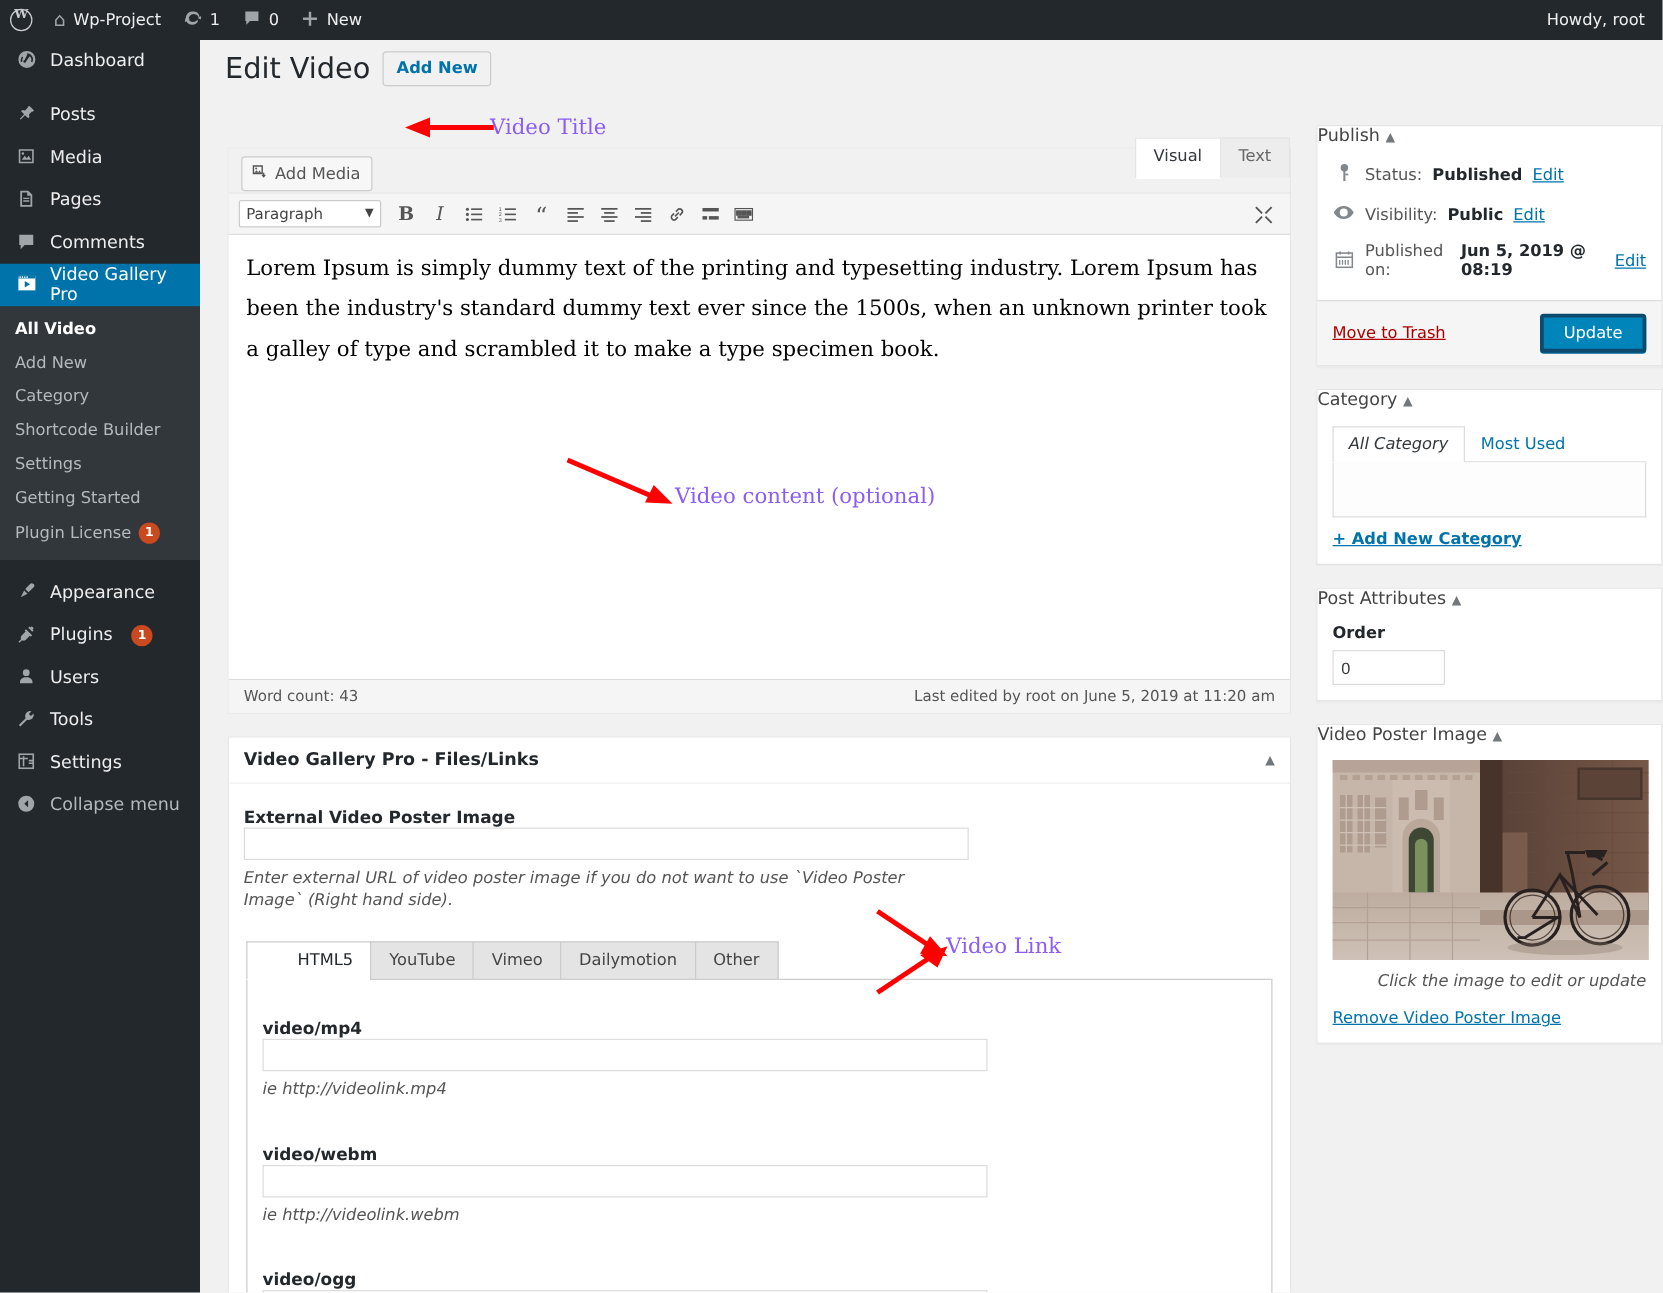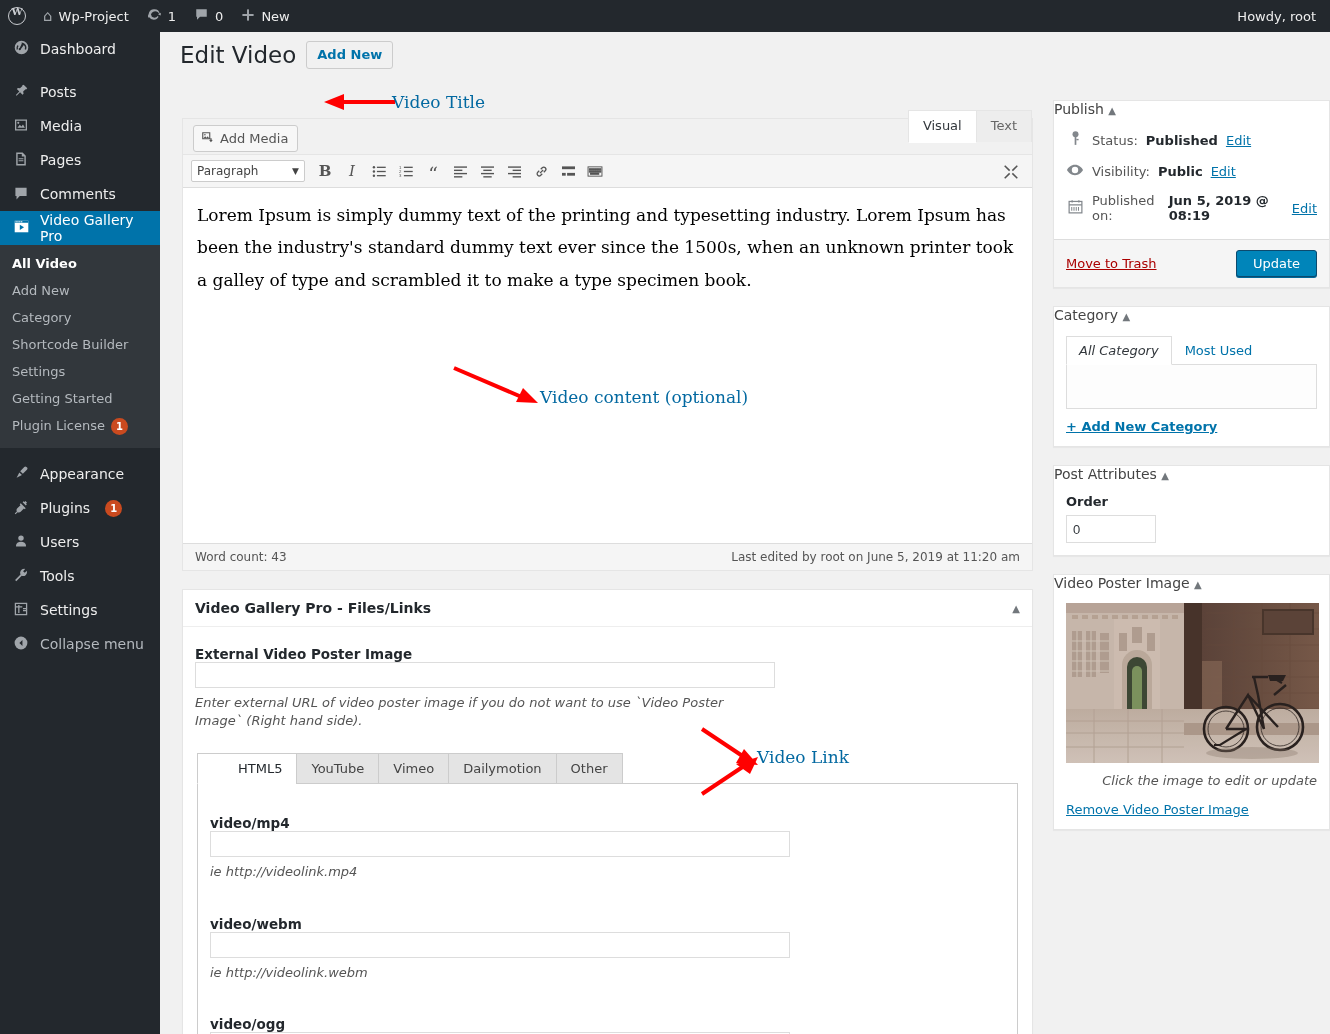--- a/index.html
+++ b/index.html
@@ -207,21 +207,21 @@
   }
   .misc-pub .mico{ width:18px; text-align:center; color:#82878c; font-size:14px; flex:none;}
   .misc-pub b{color:#23282d;}
   .misc-pub a{ color:#0073aa; }
   .major-actions {
     display:flex; align-items:center; justify-content:space-between;
     background:#f5f5f5; border-top:1px solid #ddd; padding:10px 12px;
   }
   .trash-link { color:#a00; text-decoration:underline; font-size:13px; cursor:pointer;}
   .button-primary {
-    background:#0085ba; border:1px solid #0c4a6e; color:#fff;
+    background:#0085ba; border:3px solid #0c4a6e; color:#fff;
     padding:5px 16px; border-radius:3px; font-size:13px; cursor:pointer;
     box-shadow:0 1px 0 #006799;
   }
   .cat-tabs { display:flex; border-bottom:1px solid #ddd; margin: 0 0 0 0; }
   .cat-tab {
     padding:6px 12px; font-size:13px; color:#0073aa; cursor:pointer;
     border:1px solid transparent; border-bottom:none; position:relative; top:1px;
   }
   .cat-tab.active { background:#fff; color:#32373c; border-color:#ddd; border-bottom:1px solid #fff;font-style:italic;}
   .cat-list {
@@ -231,21 +231,21 @@
     text-decoration:underline; font-size:13px; cursor:pointer;}
   .order-label{ font-weight:bold; color:#23282d; font-size:13px; margin-bottom:6px;}
   .order-input{ width:90px; height:28px; border:1px solid #ddd; padding:2px 6px; font-size:13px; color:#32373c; outline:none;}
   .poster-thumb{
     width:253px; height:160px; display:block; border:0;
   }
   .poster-cap{ font-style:italic; color:#555; font-size:13px; margin-top:10px;text-align:right;}
   .poster-remove{ display:block; margin-top:14px; color:#0073aa; text-decoration:underline; font-size:13px; cursor:pointer;}
   
   .anno {
-    position:absolute; color:#0369a1; font-size:17px;
+    position:absolute; color:#8b5cf6; font-size:17px;
     font-family:"DejaVu Serif","Liberation Serif",serif;
     white-space:nowrap; z-index:40; pointer-events:none;
   }
   svg.anno-arrow{ position:absolute; z-index:40; pointer-events:none; overflow:visible;}
   a { text-decoration:none; }
 </style>
 </head>
 <body>
 
 <div id="adminbar">

